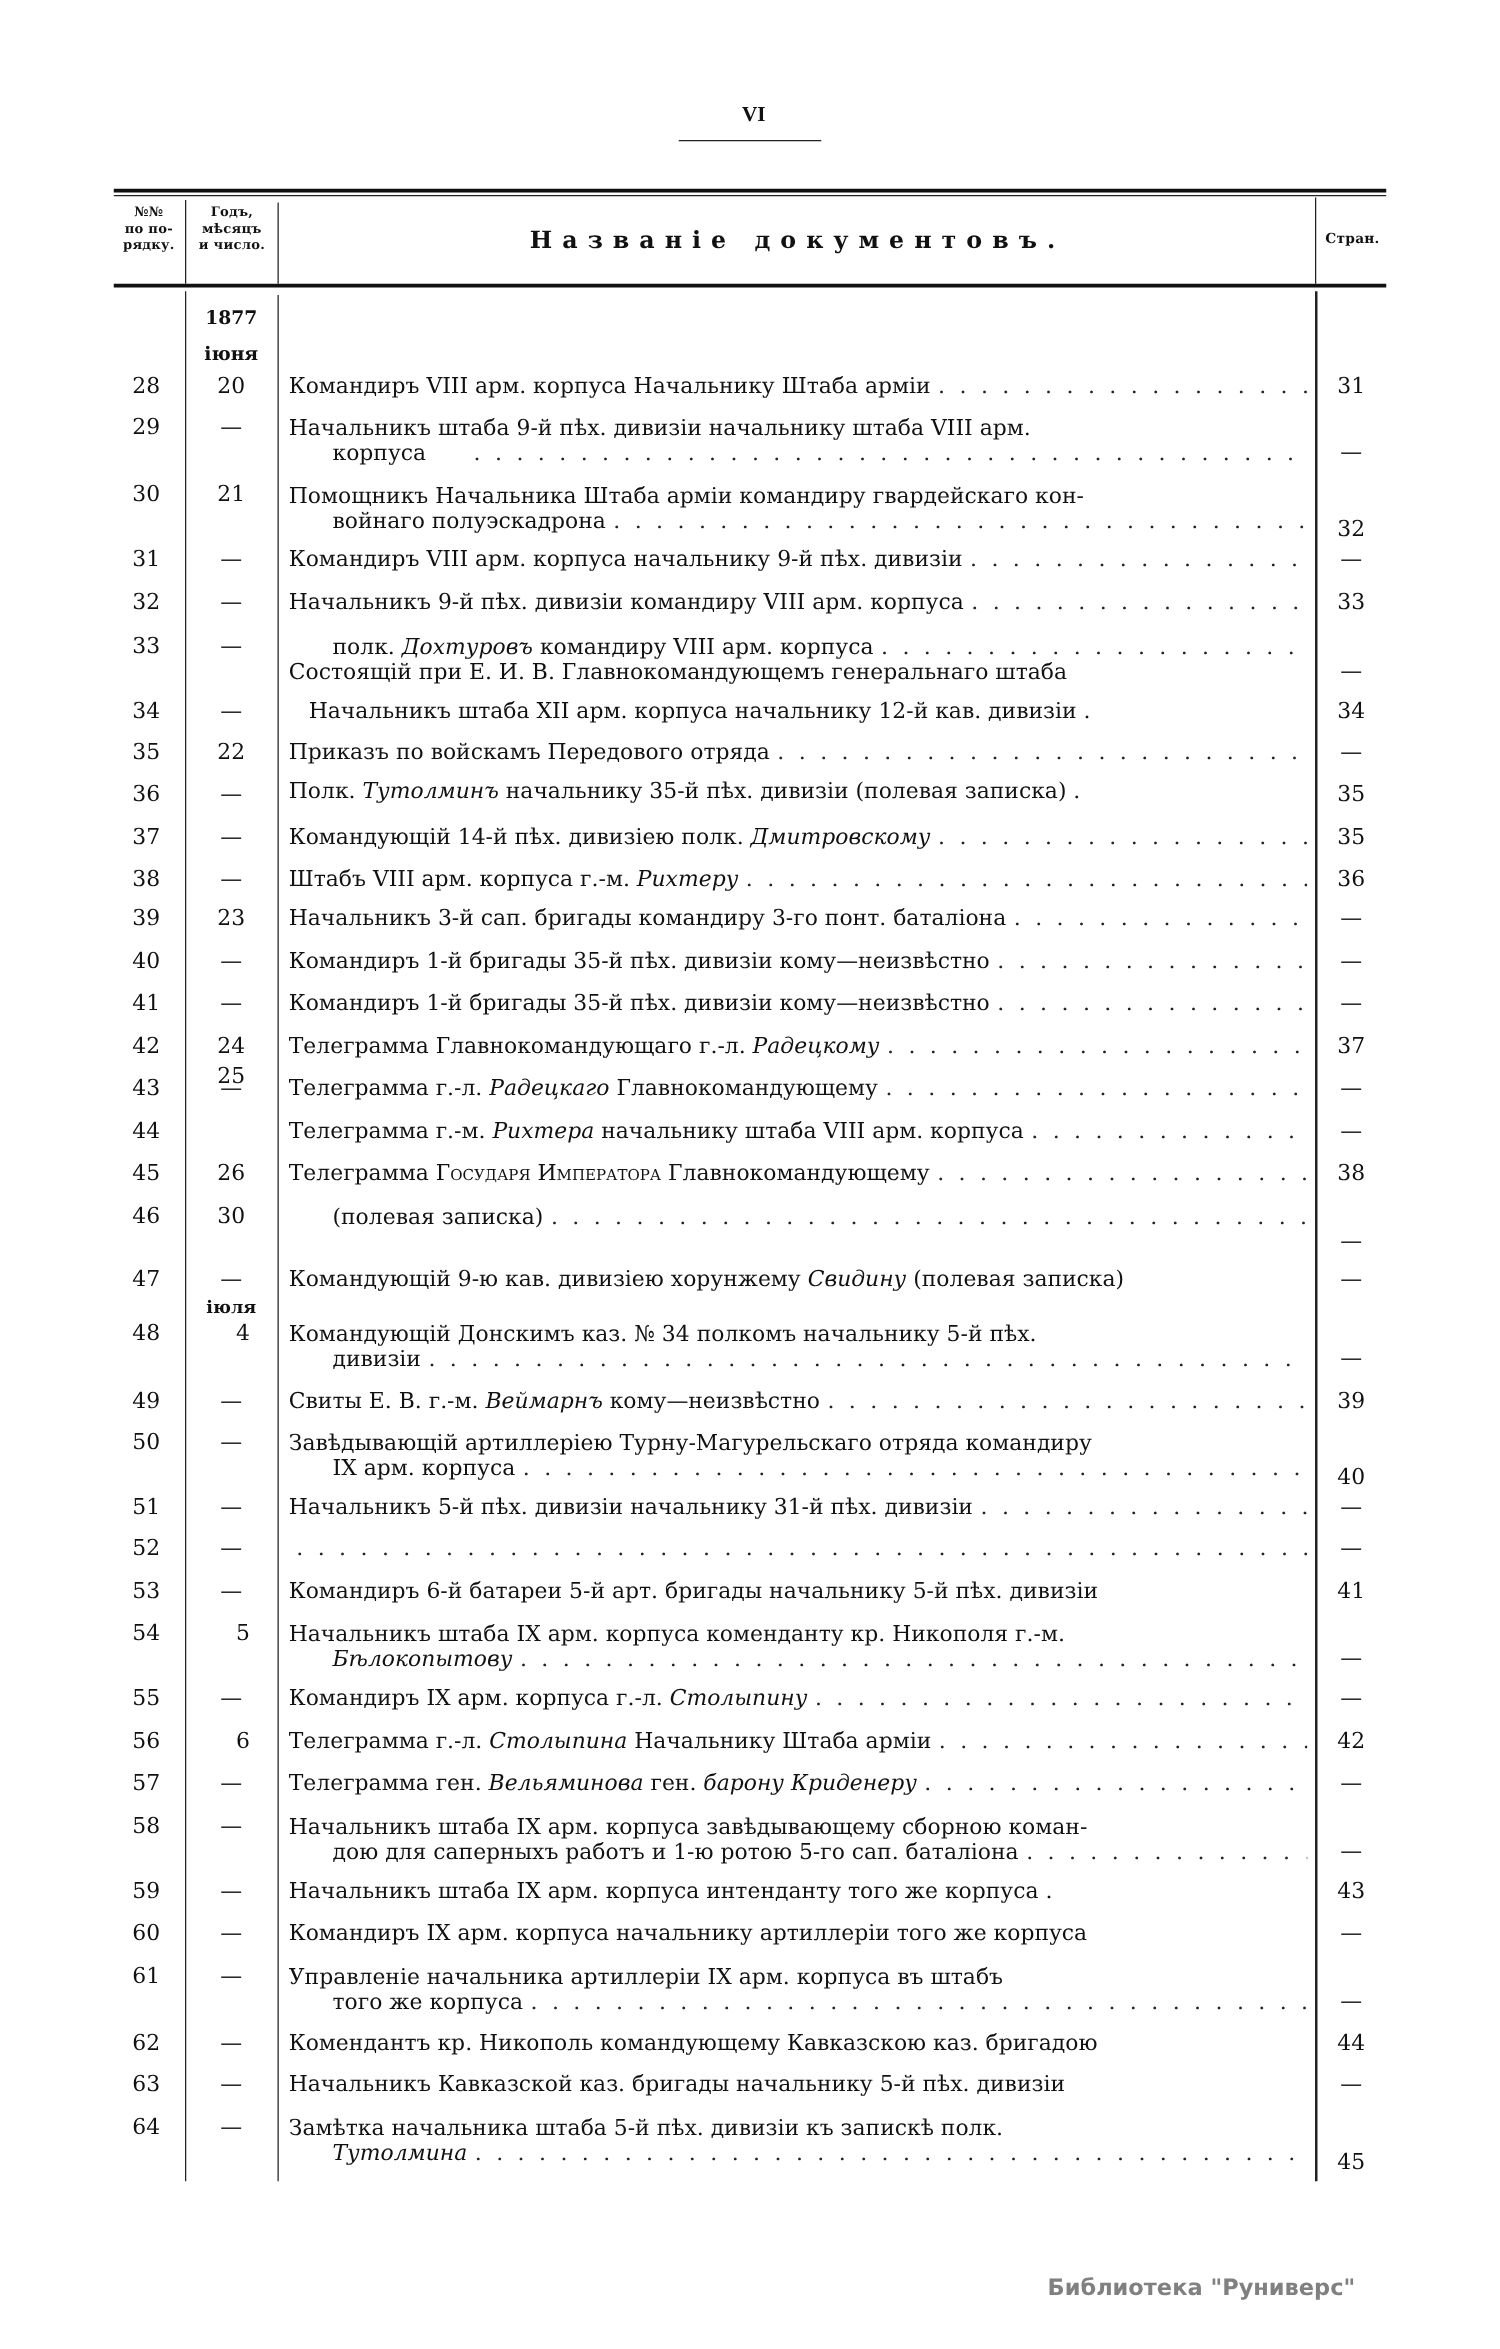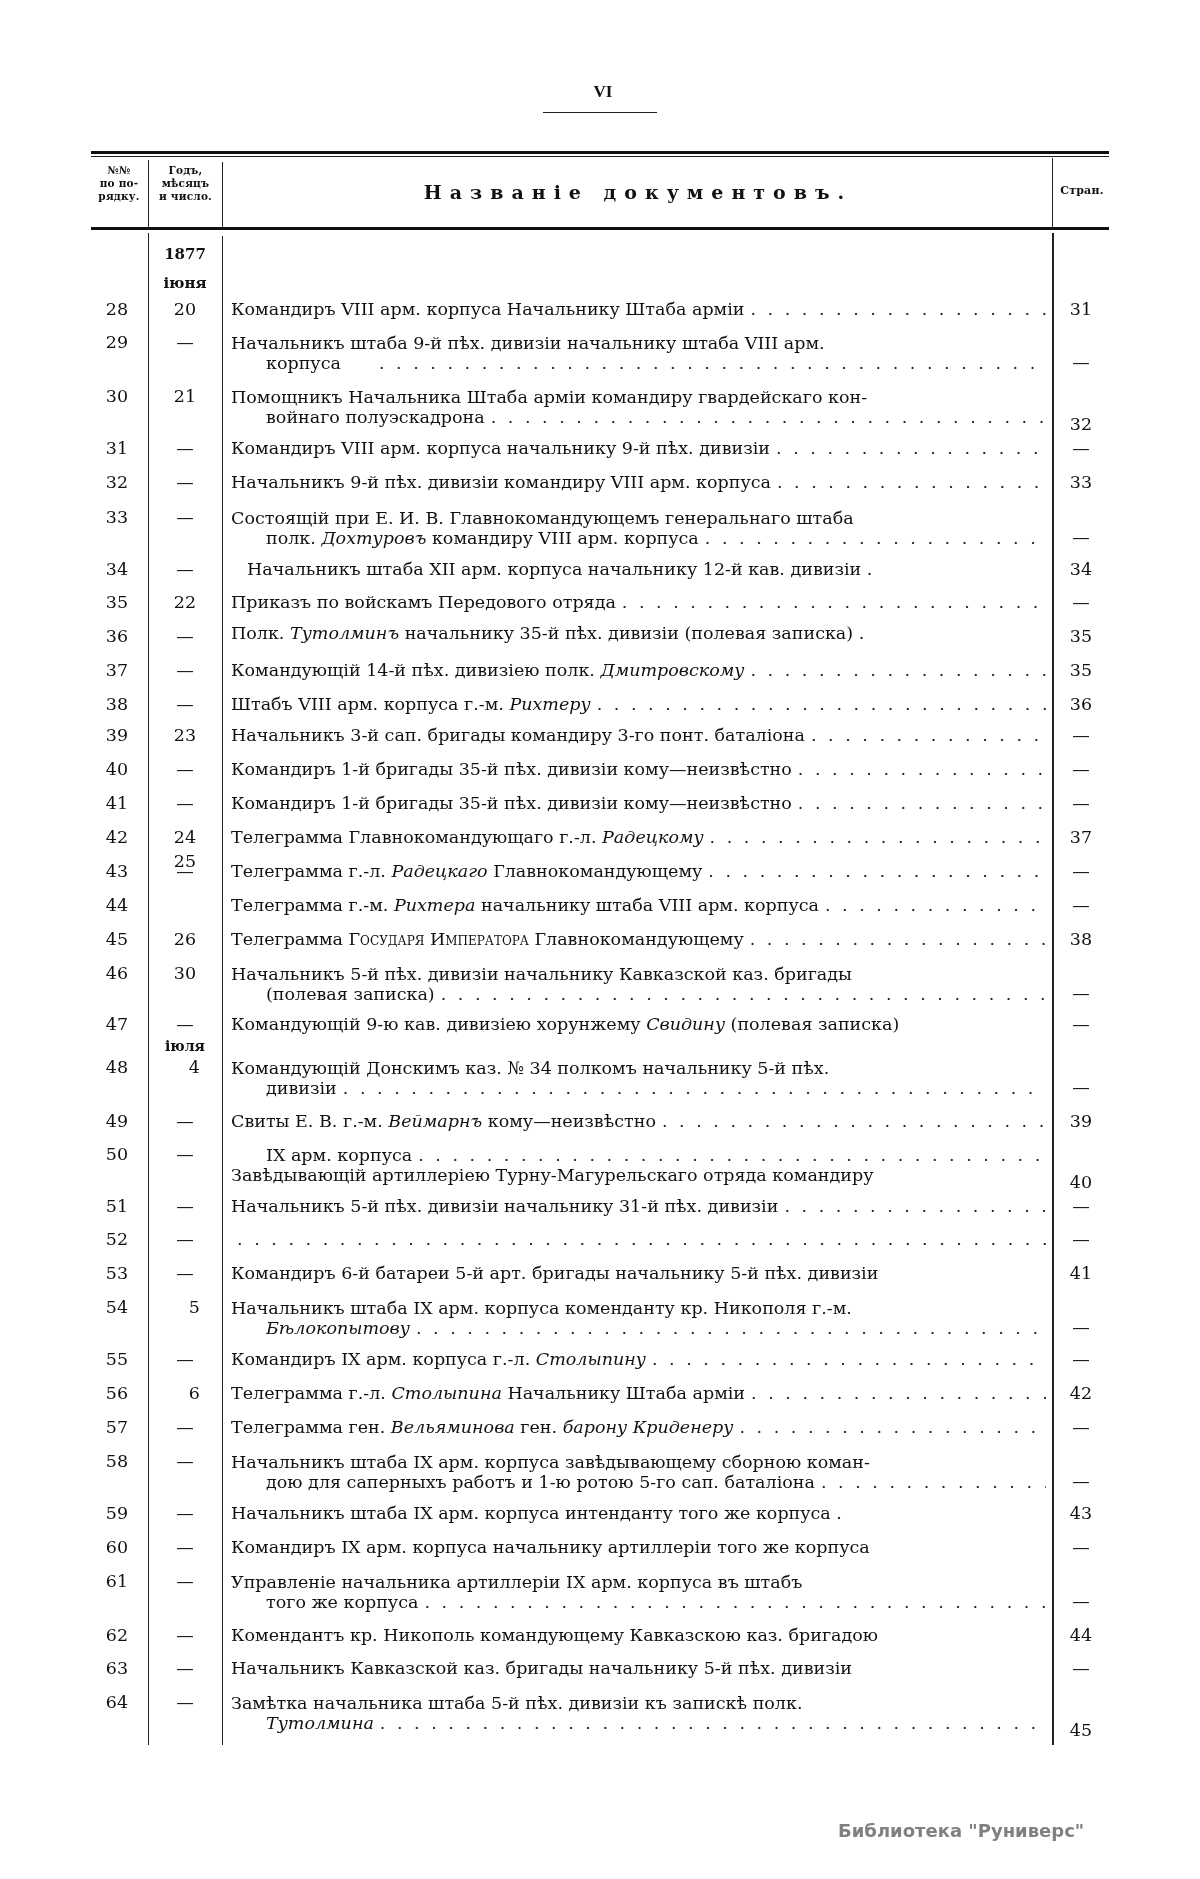--- a/index.html
+++ b/index.html
@@ -116,26 +116,26 @@
       <div class="cell c-text" style="top: 473px;">
         <div class="line">
           <span class="t">Начальникъ 9-й пѣх. дивизіи командиру VIII арм. корпуса</span>
           <span class="dots"></span>
         </div>
       </div>
       <div class="cell c-page" style="top: 473px;">33</div>
       <div class="cell c-num" style="top: 508px;">33</div>
       <div class="cell c-date" style="top: 508px;">—</div>
       <div class="cell c-text" style="top: 508px;">
+        <div class="line cont" style="line-height: 20px;">
+          <span class="t">полк. <i>Дохтуровъ</i> командиру VIII арм. корпуса</span>
+          <span class="dots"></span>
+        </div>
         <div class="line" style="line-height: 20px;">
           <span class="t">Состоящій при Е. И. В. Главнокомандующемъ генеральнаго штаба</span>
-        </div>
-        <div class="line cont" style="line-height: 20px;">
-          <span class="t">полк. <i>Дохтуровъ</i> командиру VIII арм. корпуса</span>
-          <span class="dots"></span>
         </div>
       </div>
       <div class="cell c-page" style="top: 528px;">—</div>
       <div class="cell c-num" style="top: 560px;">34</div>
       <div class="cell c-date" style="top: 560px;">—</div>
       <div class="cell c-text" style="top: 560px; margin-left: 16px;">
         <div class="line">
           <span class="t">Начальникъ штаба XII арм. корпуса начальнику 12-й кав. дивизіи .</span>
         </div>
       </div>
@@ -234,23 +234,20 @@
       <div class="cell c-text" style="top: 930px;">
         <div class="line">
           <span class="t">Телеграмма <span class="sc">Государя Императора</span> Главнокомандующему</span>
           <span class="dots"></span>
         </div>
       </div>
       <div class="cell c-page" style="top: 930px;">38</div>
       <div class="cell c-num" style="top: 964px;">46</div>
       <div class="cell c-date" style="top: 964px;">30</div>
       <div class="cell c-text" style="top: 964px;">
-        <div class="line" style="line-height: 20px;">
-          <span class="t">Начальникъ 5-й пѣх. дивизіи начальнику Кавказской каз. бригады</span>
-        </div>
         <div class="line cont" style="line-height: 20px;">
           <span class="t">(полевая записка)</span>
           <span class="dots"></span>
         </div>
       </div>
       <div class="cell c-page" style="top: 984px;">—</div>
       <div class="cell c-num" style="top: 1015px;">47</div>
       <div class="cell c-date" style="top: 1015px;">—</div>
       <div class="cell c-text" style="top: 1015px;">
         <div class="line">
@@ -275,26 +272,26 @@
       <div class="cell c-text" style="top: 1112px;">
         <div class="line">
           <span class="t">Свиты Е. В. г.-м. <i>Веймарнъ</i> кому—неизвѣстно</span>
           <span class="dots"></span>
         </div>
       </div>
       <div class="cell c-page" style="top: 1112px;">39</div>
       <div class="cell c-num" style="top: 1145px;">50</div>
       <div class="cell c-date" style="top: 1145px;">—</div>
       <div class="cell c-text" style="top: 1145px;">
+        <div class="line" style="line-height: 20px;">
+          <span class="t">Завѣдывающій артиллеріею Турну-Магурельскаго отряда командиру</span>
+        </div>
         <div class="line cont" style="line-height: 20px;">
           <span class="t">IX арм. корпуса</span>
           <span class="dots"></span>
-        </div>
-        <div class="line" style="line-height: 20px;">
-          <span class="t">Завѣдывающій артиллеріею Турну-Магурельскаго отряда командиру</span>
         </div>
       </div>
       <div class="cell c-page" style="top: 1173px;">40</div>
       <div class="cell c-num" style="top: 1197px;">51</div>
       <div class="cell c-date" style="top: 1197px;">—</div>
       <div class="cell c-text" style="top: 1197px;">
         <div class="line">
           <span class="t">Начальникъ 5-й пѣх. дивизіи начальнику 31-й пѣх. дивизіи</span>
           <span class="dots"></span>
         </div>

